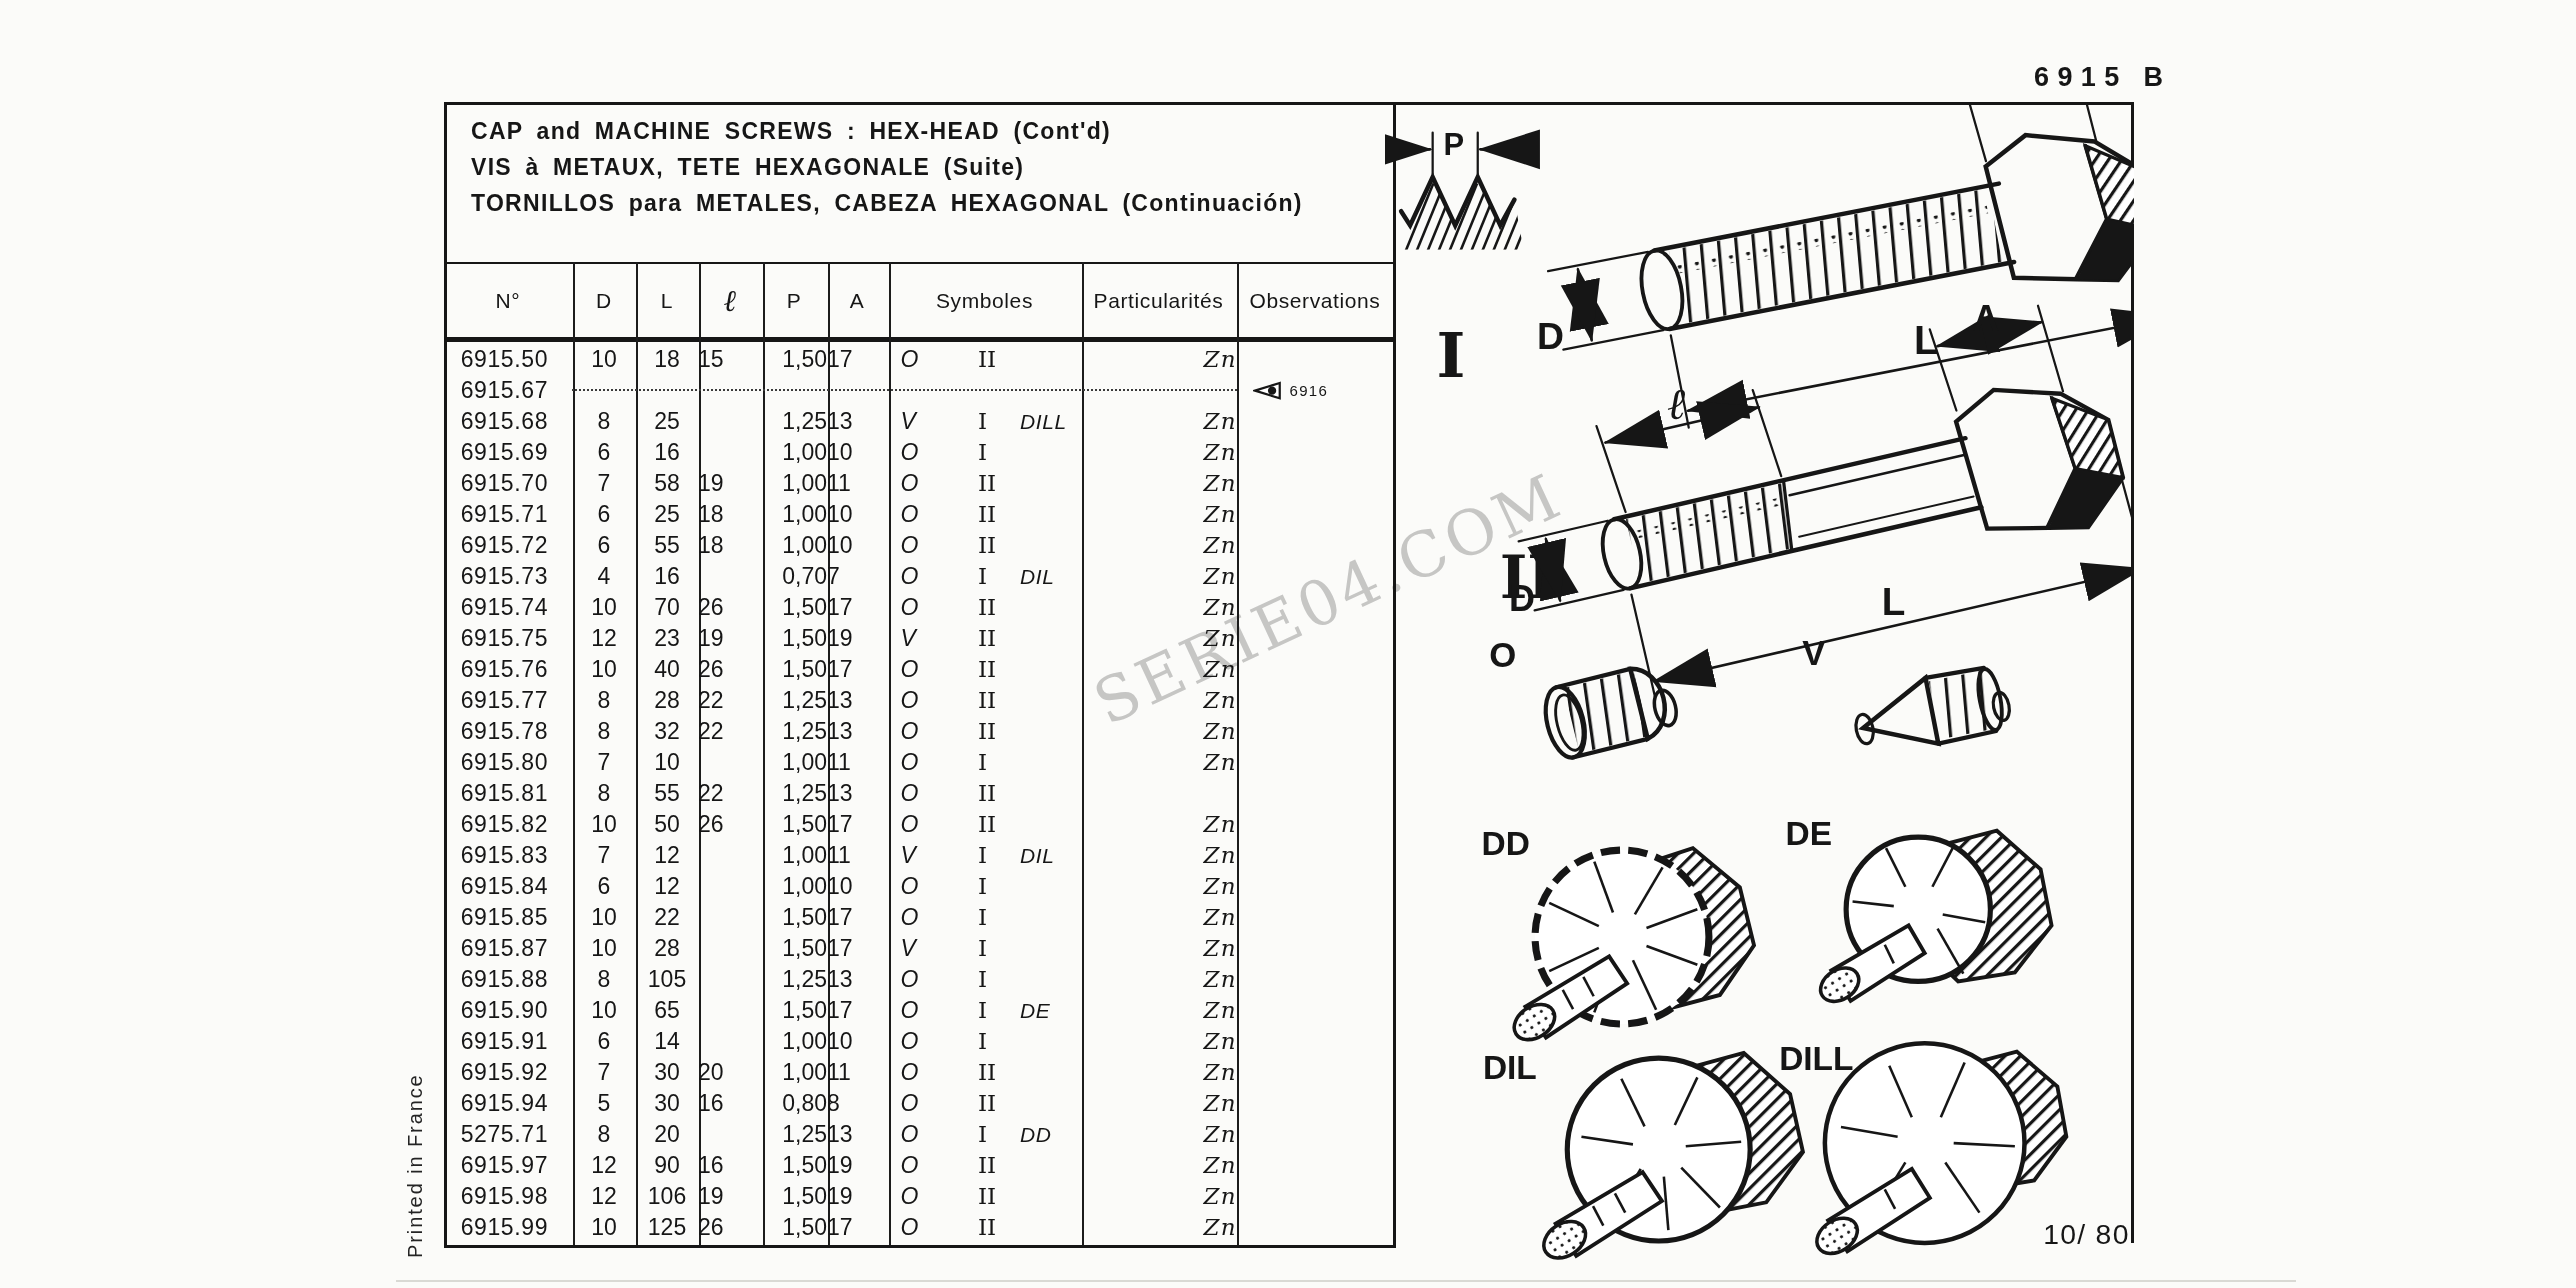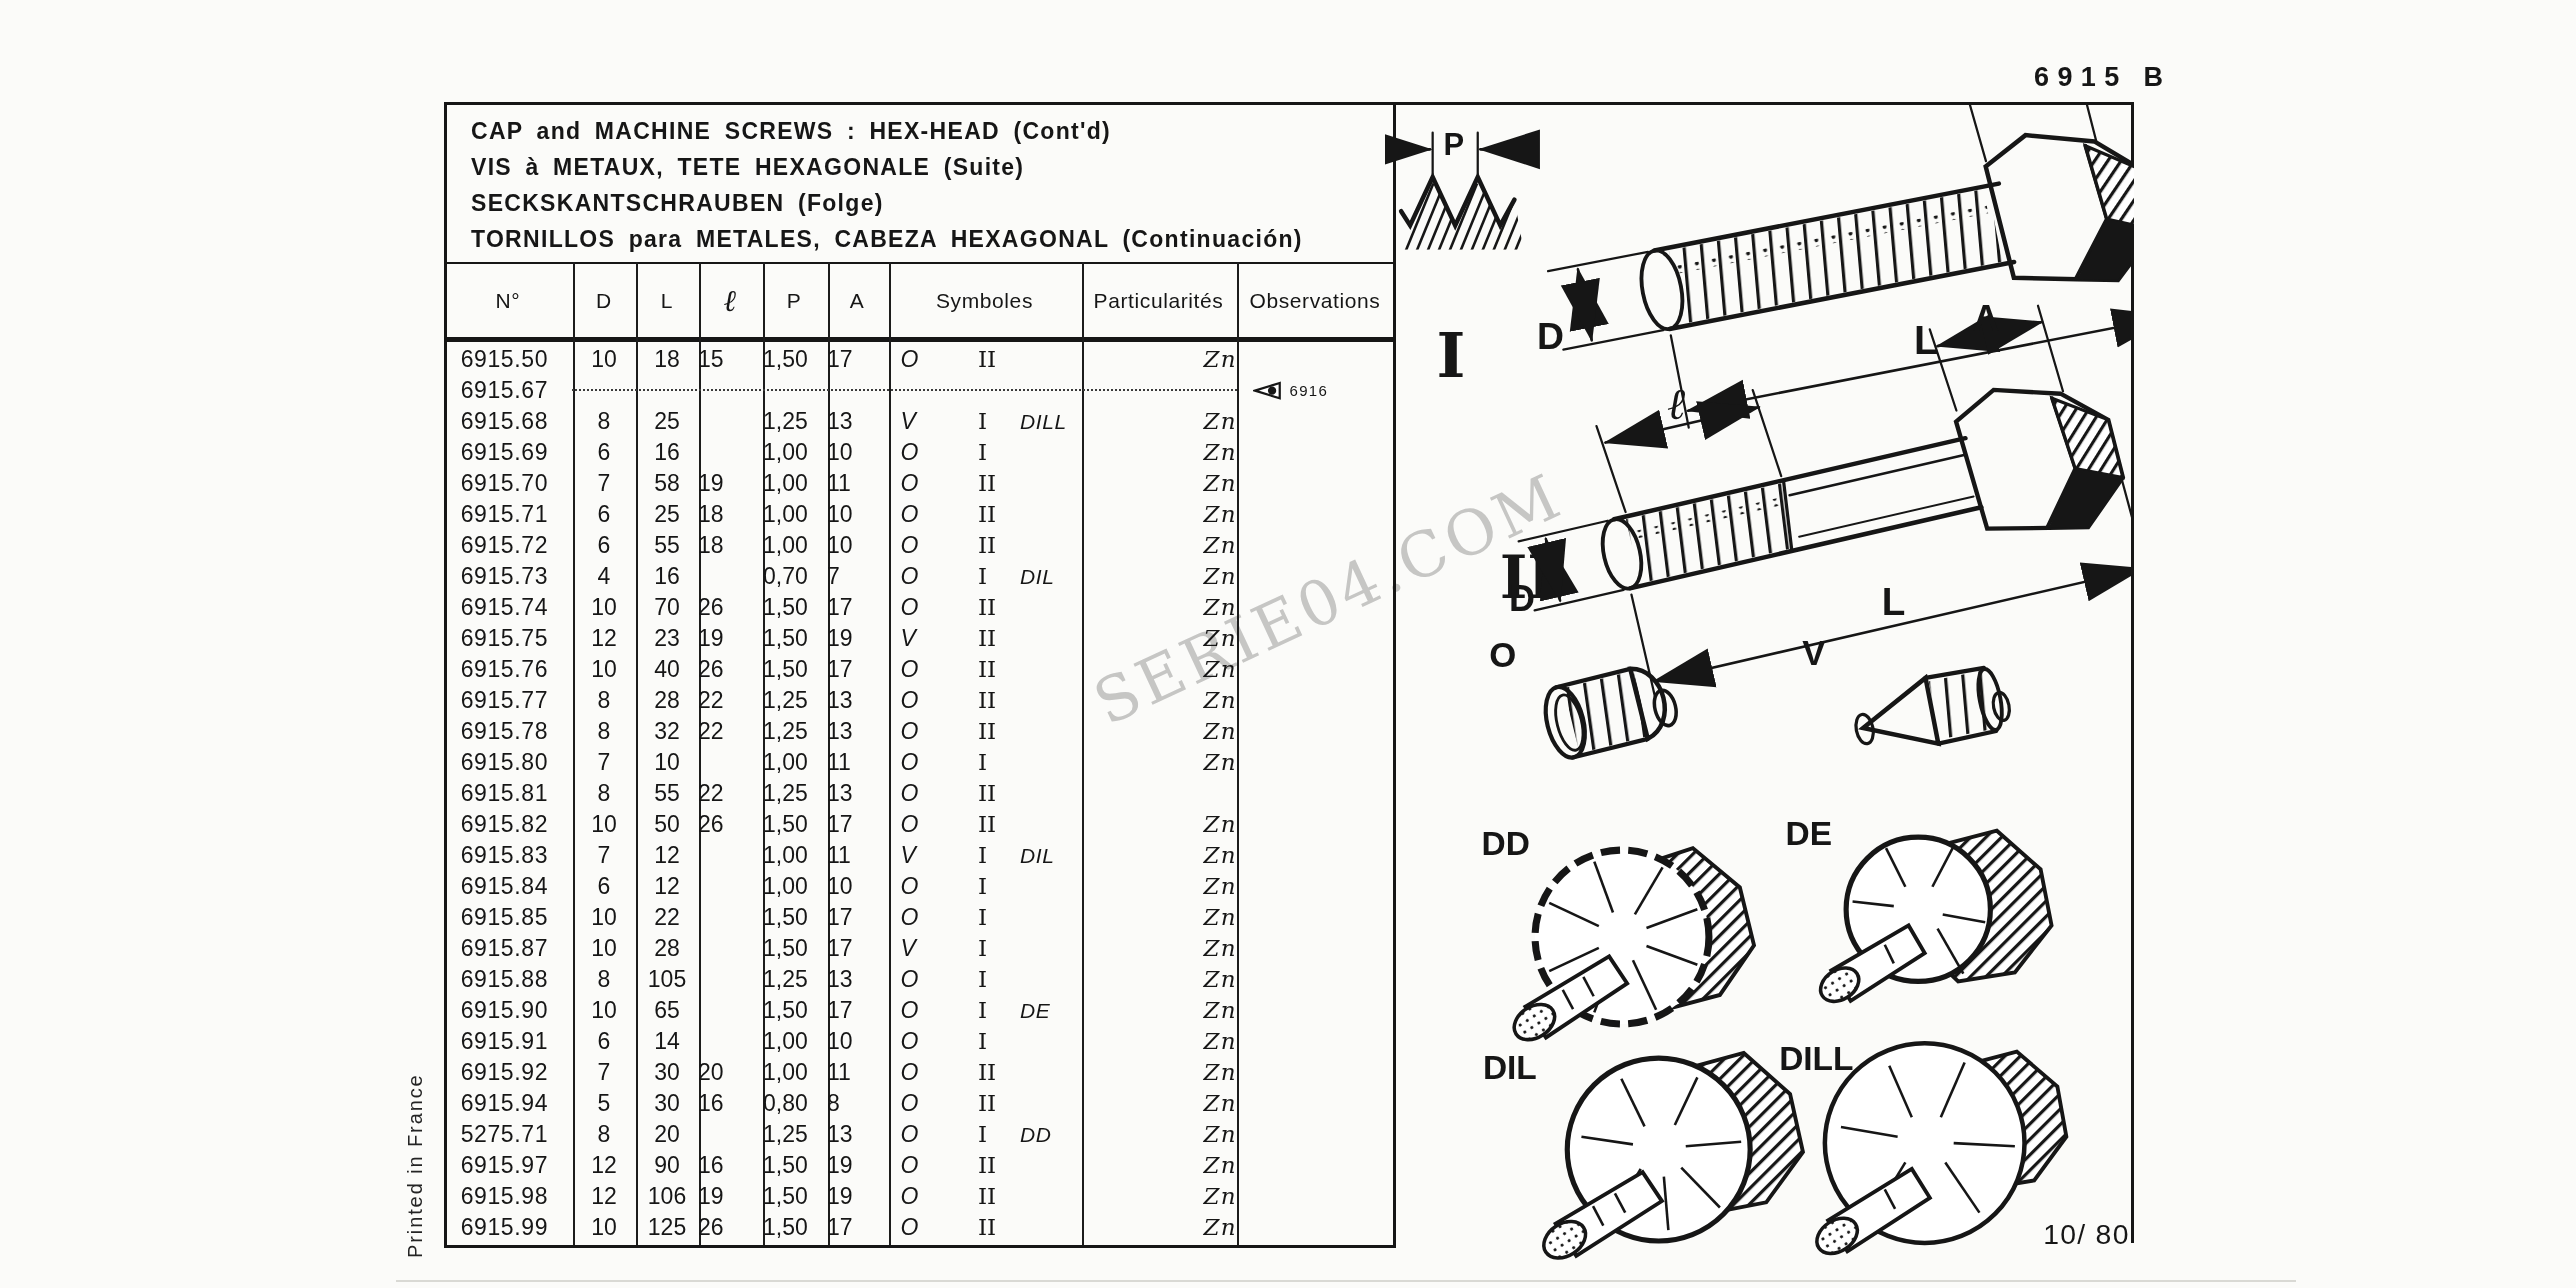--- a/index.html
+++ b/index.html
@@ -18,21 +18,21 @@
   #thead{position:absolute;left:444px;top:262px;width:951px;height:77px;align-items:center;}
   #thead .hc{text-align:center;font-size:21px;letter-spacing:0.6px;}
   #thead .hc.ell{font-family:"DejaVu Serif",serif;font-style:italic;font-size:30px;}
   #tbody{position:absolute;left:444px;top:344px;width:951px;}
   .trow{position:relative;height:31px;}
   .c{position:absolute;top:0;height:31px;line-height:31px;font-size:23px;}
   .c.no{left:0;width:128px;padding-left:16.7px;letter-spacing:0.6px;}
   .c.cD{left:128px;width:64px;text-align:center;}
   .c.cL{left:192px;width:62px;text-align:center;}
   .c.cl{left:254px;width:64px;text-align:left;}
-  .c.cP{left:319px;width:64px;text-align:left;}
+  .c.cP{left:319px;width:64px;text-align:right;}
   .c.cA{left:383px;width:62px;text-align:left;}
   .c.cS{left:445px;width:193px;}
   .c.cS .s1{position:absolute;left:11.6px;font-style:italic;font-size:23px;}
   .c.cS .s2{position:absolute;left:89px;font-family:"DejaVu Serif",serif;font-size:23px;}
   .c.cS .s3{position:absolute;left:131px;font-style:italic;font-size:21px;letter-spacing:0.6px;}
   .c.cPart{left:638px;width:155px;text-align:right;font-family:"DejaVu Serif",serif;
            font-style:italic;font-size:23px;letter-spacing:1.3px;}
   .c.cObs{left:793px;width:158px;padding-left:15.5px;display:flex;align-items:center;gap:9px;}
   .c.cObs .refnum{font-size:15px;letter-spacing:1.3px;}
   .dotline{position:absolute;left:128px;width:665px;top:14px;border-top:2.6px dotted #3a3a3a;}
@@ -77,21 +77,20 @@
   <div class="colline" style="left:699px;"></div>
   <div class="colline" style="left:763px;"></div>
   <div class="colline" style="left:828px;"></div>
   <div class="colline" style="left:889px;"></div>
   <div class="colline" style="left:1082px;"></div>
   <div class="colline" style="left:1237px;"></div>
 
   <div id="titles">
     <div class="t">CAP and MACHINE SCREWS : HEX-HEAD (Cont'd)</div>
     <div class="t">VIS à METAUX, TETE HEXAGONALE (Suite)</div>
-    <div class="t">SECKSKANTSCHRAUBEN (Folge)</div>
     <div class="t">TORNILLOS para METALES, CABEZA HEXAGONAL (Continuación)</div>
   </div>
 
   <div id="thead" class="tgrid">
     <div class="hc">N°</div>
     <div class="hc">D</div>
     <div class="hc">L</div>
     <div class="hc ell">ℓ</div>
     <div class="hc">P</div>
     <div class="hc">A</div>

